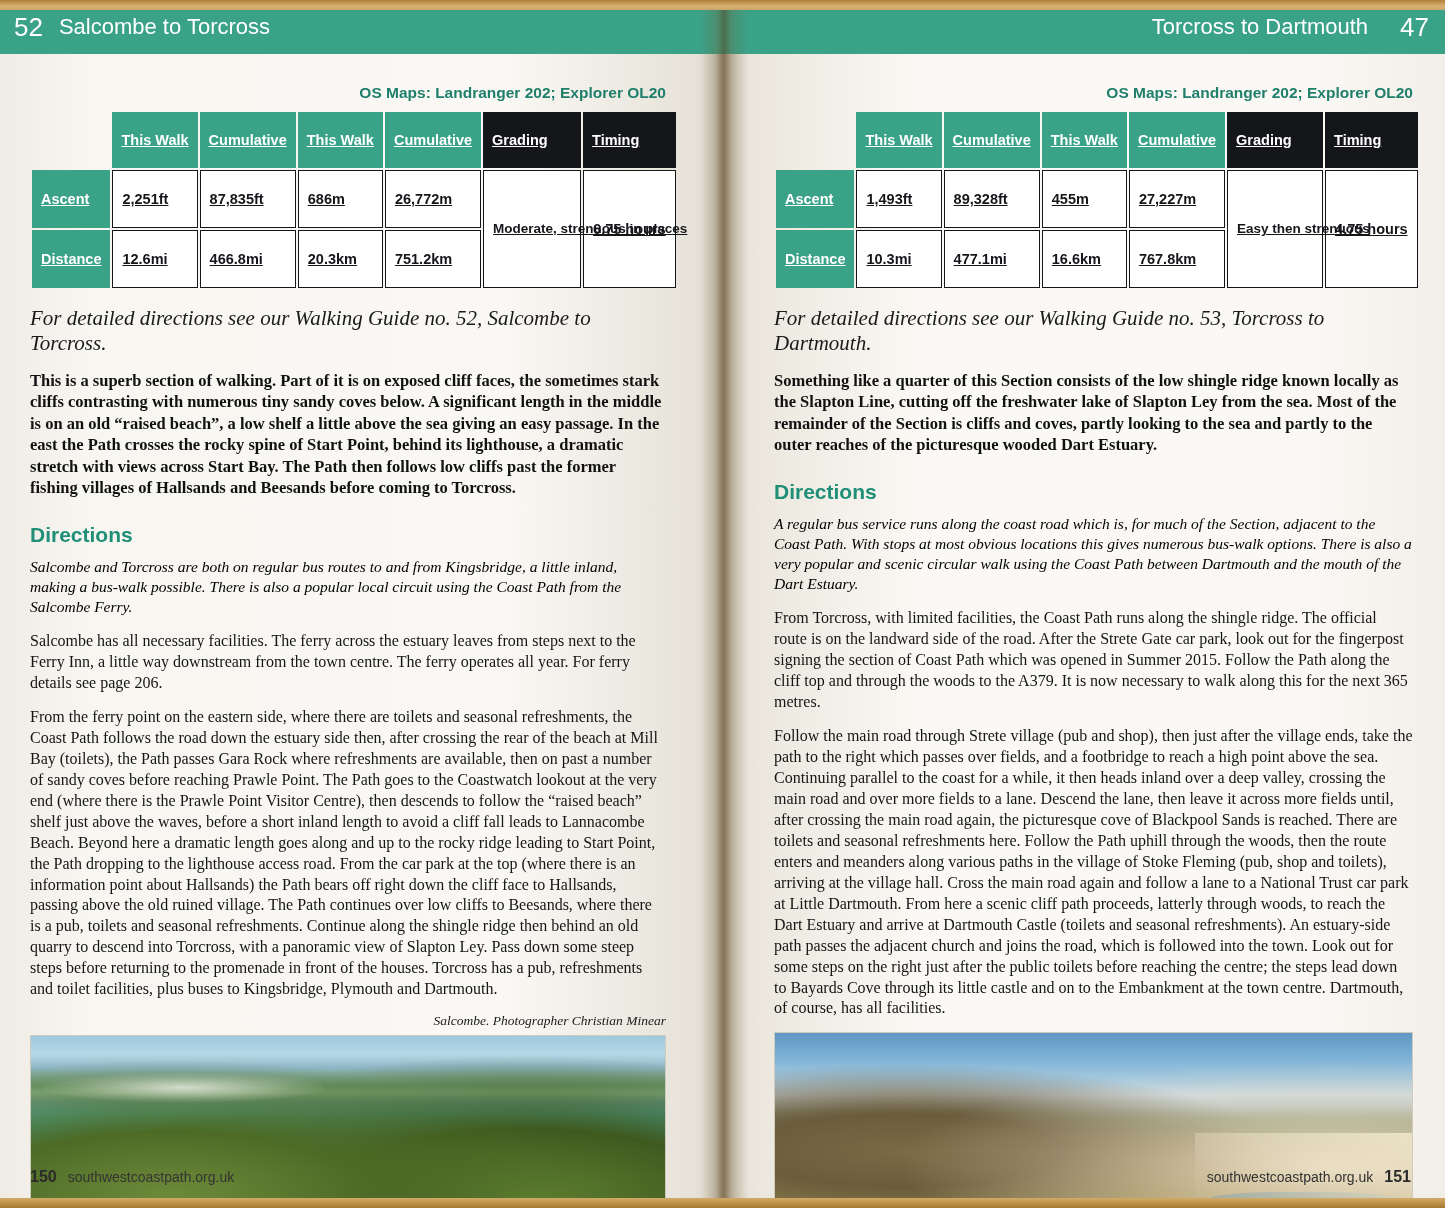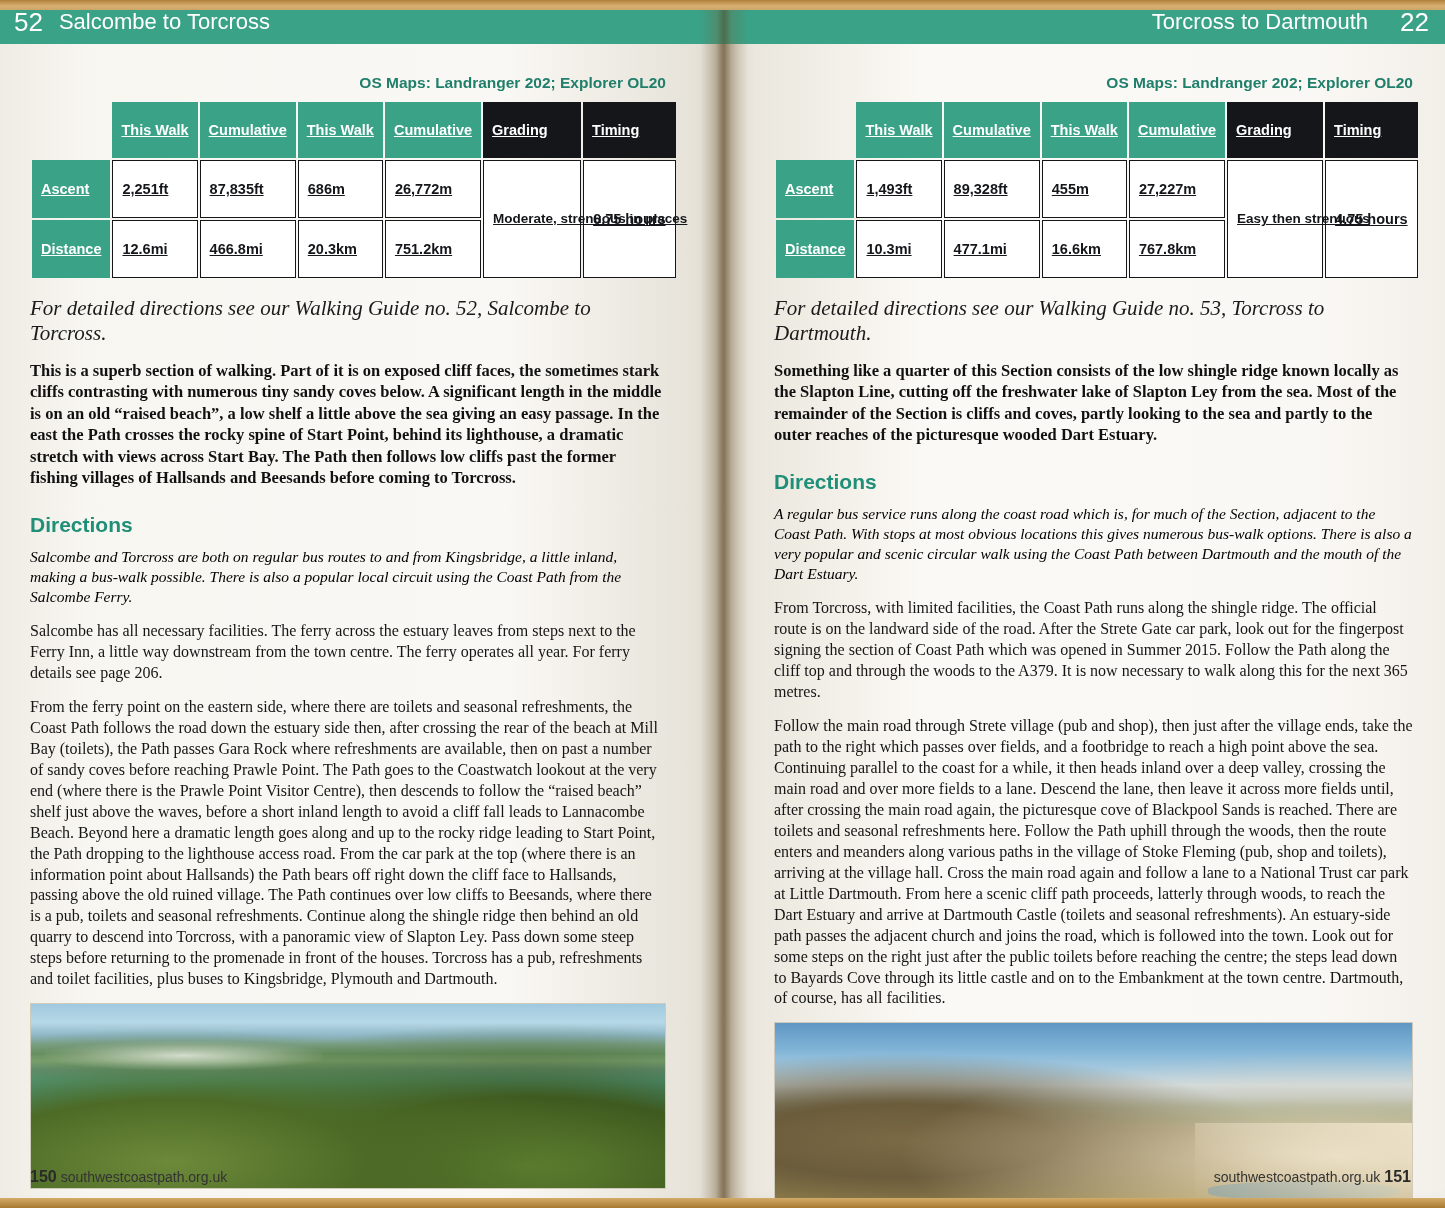--- a/index.html
+++ b/index.html
@@ -52,21 +52,21 @@
   }
   .bottom-edge {
     position: absolute;
     left: 0; bottom: 0; width: 100%; height: 10px;
     background: linear-gradient(to top, #a8782f, #d3ab68);
     z-index: 9;
   }
 
   
   .header-bar {
-    height: 44px;
+    height: 54px;
     background: #3aa287;
     color: #ffffff;
     display: flex;
     align-items: center;
     font-family: "Liberation Sans", sans-serif;
     font-size: 22px;
   }
   .header-left { padding-left: 14px; gap: 16px; }
   .header-right { padding-right: 16px; gap: 32px; justify-content: flex-end; }
   .folio-num { font-size: 26px; font-weight: 400; }
@@ -208,21 +208,21 @@
 
   
   .footer {
     position: absolute;
     bottom: 22px;
     font-family: "Liberation Sans", sans-serif;
     font-size: 14px;
     color: #2a2a2a;
     display: flex;
     align-items: baseline;
-    gap: 4px;
+    gap: 11px;
   }
   .footer-left { left: 30px; }
   .footer-right { right: 34px; }
   .footer .pg { font-weight: bold; font-size: 16px; }
   .footer .url { color: #333; }
 </style>
 </head>
 <body>
 
 <div class="top-edge"></div>
@@ -275,34 +275,35 @@
 
       <p class="lead">This is a superb section of walking. Part of it is on exposed cliff faces, the sometimes stark cliffs contrasting with numerous tiny sandy coves below. A significant length in the middle is on an old “raised beach”, a low shelf a little above the sea giving an easy passage. In the east the Path crosses the rocky spine of Start Point, behind its lighthouse, a dramatic stretch with views across Start Bay. The Path then follows low cliffs past the former fishing villages of Hallsands and Beesands before coming to Torcross.</p>
 
       <h2 class="dir">Directions</h2>
 
       <p class="ital">Salcombe and Torcross are both on regular bus routes to and from Kingsbridge, a little inland, making a bus-walk possible. There is also a popular local circuit using the Coast Path from the Salcombe Ferry.</p>
 
       <p class="body">Salcombe has all necessary facilities. The ferry across the estuary leaves from steps next to the Ferry Inn, a little way downstream from the town centre. The ferry operates all year. For ferry details see page 206.</p>
       <p class="body">From the ferry point on the eastern side, where there are toilets and seasonal refreshments, the Coast Path follows the road down the estuary side then, after crossing the rear of the beach at Mill Bay (toilets), the Path passes Gara Rock where refreshments are available, then on past a number of sandy coves before reaching Prawle Point. The Path goes to the Coastwatch lookout at the very end (where there is the Prawle Point Visitor Centre), then descends to follow the “raised beach” shelf just above the waves, before a short inland length to avoid a cliff fall leads to Lannacombe Beach. Beyond here a dramatic length goes along and up to the rocky ridge leading to Start Point, the Path dropping to the lighthouse access road. From the car park at the top (where there is an information point about Hallsands) the Path bears off right down the cliff face to Hallsands, passing above the old ruined village. The Path continues over low cliffs to Beesands, where there is a pub, toilets and seasonal refreshments. Continue along the shingle ridge then behind an old quarry to descend into Torcross, with a panoramic view of Slapton Ley. Pass down some steep steps before returning to the promenade in front of the houses. Torcross has a pub, refreshments and toilet facilities, plus buses to Kingsbridge, Plymouth and Dartmouth.</p>
 
+      <div class="caption">Salcombe. Photographer Christian Minear</div>
       <div class="photo photo-left-img"></div>
     </div>
 
     <div class="footer footer-left">
       <span class="pg">150</span>
       <span class="url">southwestcoastpath.org.uk</span>
     </div>
   </div>
 
   <div class="page page-right">
 
     <div class="header-bar header-right">
       <span class="header-title">Torcross to Dartmouth</span>
-      <span class="folio-num">22</span>
+      <span class="folio-num">47</span>
     </div>
 
     <div class="content">
 
       <div class="osmaps">OS Maps: Landranger 202; Explorer OL20</div>
 
       <table class="stats">
         <tbody>
             <tr>
           <td style="background:transparent;border:none;"></td>

